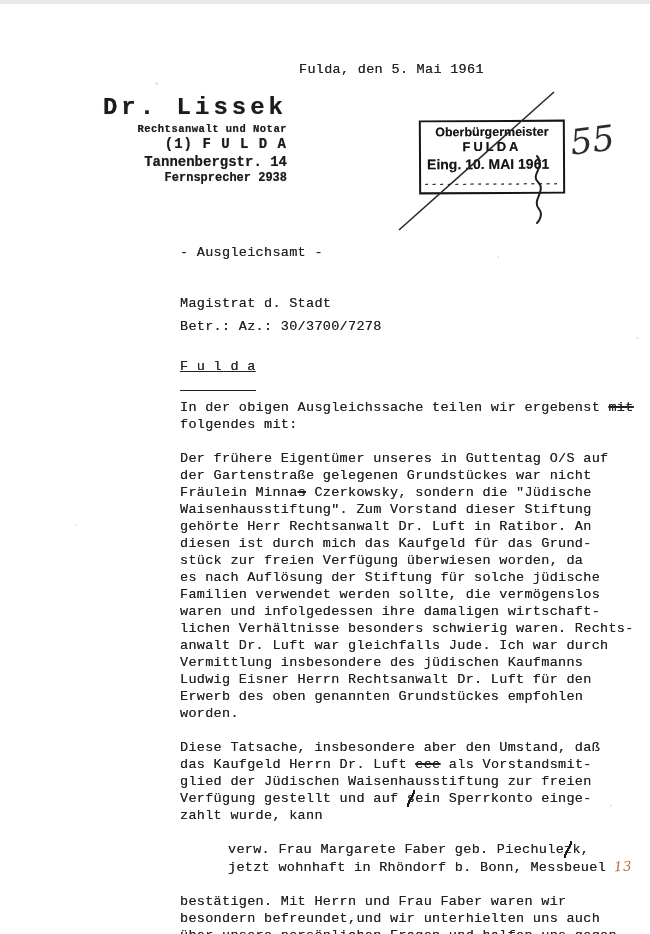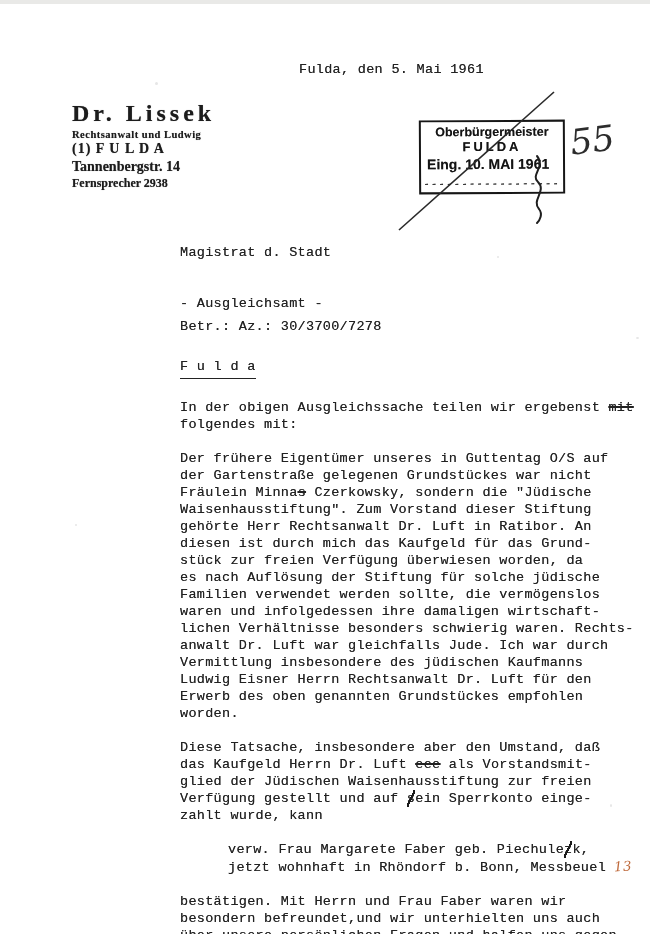--- a/index.html
+++ b/index.html
@@ -7,22 +7,22 @@
     position:relative;width:650px;height:934px;margin:4px auto;
     background:#ffffff;overflow:hidden;
     font-family:"Liberation Mono","DejaVu Sans Mono",monospace;
     color:#222;
   }
   
   .typed{font-size:13.5px;line-height:17px;letter-spacing:.3px;white-space:pre;
          text-shadow:0 0 .5px rgba(20,20,20,.65);}
   .date{position:absolute;left:299px;top:57px;}
   
-  .letterhead{position:absolute;left:72px;top:96px;width:215px;text-align:left;
-              font-family:Liberation Serif, serif;color:#1c1c1c;
+  .letterhead{position:absolute;left:72px;top:90px;width:215px;text-align:right;
+              font-family:Liberation Mono, monospace;color:#1c1c1c;
               text-shadow:0 0 .7px rgba(0,0,0,.55);}
   .lh-name{font-size:24px;font-weight:bold;letter-spacing:4px;}
   .lh-title{font-size:10.5px;font-weight:bold;letter-spacing:.5px;margin-top:2px;}
   .lh-city{font-size:14px;font-weight:bold;letter-spacing:1px;margin-top:1px;}
   .lh-street{font-size:14px;font-weight:bold;margin-top:2px;}
   .lh-phone{font-size:12px;font-weight:bold;margin-top:1px;}
   
   .stamp{position:absolute;left:419px;top:116px;width:138px;border:2.5px solid #161616;
          padding:3px 2px 2px 2px;text-align:center;transform:rotate(-.3deg);
          font-family:"Liberation Sans","DejaVu Sans",sans-serif;color:#141414;
@@ -30,21 +30,21 @@
   .st-1{font-size:12.5px;font-weight:bold;}
   .st-2{font-size:13px;font-weight:bold;letter-spacing:3px;}
   .st-3{font-size:14px;font-weight:bold;text-align:left;padding-left:4px;margin-top:2px;}
   .st-dash{font-size:11px;letter-spacing:1px;font-family:"Liberation Mono",monospace;
            margin-top:6px;white-space:nowrap;overflow:hidden;}
   .num55{position:absolute;left:570px;top:116px;font-family:"DejaVu Serif",serif;
          font-style:italic;font-size:35px;color:#2c2c2c;transform:rotate(-7deg);}
   
   .recipient{position:absolute;left:180px;top:206px;}
   .recip-city{display:inline-block;margin-top:12px;border-bottom:1.5px solid #222;
-              padding-bottom:3px;}
+              padding-bottom:15px;text-decoration:underline;}
   .reference{position:absolute;left:180px;top:314px;}
   
   .body{position:absolute;left:180px;top:361px;width:465px;}
   .para{margin-bottom:17px;}
   .para.indent{padding-left:48px;}
   .line{white-space:pre;}
   .strike{text-decoration:line-through;text-decoration-thickness:1.5px;}
   .ov{position:relative;display:inline-block;
       background:linear-gradient(115deg,transparent 42%,#1a1a1a 42%,#1a1a1a 58%,transparent 58%);}
   .hw{display:inline-block;color:#bf6a3c;font-family:"DejaVu Serif",serif;
@@ -54,43 +54,43 @@
 </style>
 </head>
 <body>
 
 <div class="page">
 
   <div class="typed date">Fulda, den 5. Mai 1961</div>
 
   <div class="letterhead">
     <div class="lh-name">Dr. Lissek</div>
-    <div class="lh-title">Rechtsanwalt und Ludwig</div>
+    <div class="lh-title">Rechtsanwalt und Notar</div>
     <div class="lh-city">(1) F U L D A</div>
     <div class="lh-street">Tannenbergstr. 14</div>
     <div class="lh-phone">Fernsprecher 2938</div>
   </div>
 
   <div class="stamp">
     <div class="st-1">Oberbürgermeister</div>
     <div class="st-2">FULDA</div>
     <div class="st-3">Eing. 10. MAI 1961</div>
     <div class="st-dash">-------------------</div>
   </div>
 
   <div class="num55">55</div>
 
   <svg class="marks-svg" width="650" height="934" viewBox="0 0 650 934">
     <path d="M 399 226 L 554 88" stroke="#2a2a2a" stroke-width="1.6" fill="none"></path>
     <path d="M 537 152 C 546 163, 530 171, 538 178 C 547 187, 531 196, 539 205 C 543 210, 540 216, 537 219" stroke="#1f1f1f" stroke-width="2" fill="none" stroke-linecap="round"></path>
   </svg>
 
   <div class="typed recipient">
+    <div>- Ausgleichsamt -</div>
     <div>Magistrat d. Stadt</div>
-    <div>- Ausgleichsamt -</div>
     <div><span class="recip-city">F u l d a</span></div>
   </div>
 
   <div class="typed reference">Betr.: Az.: 30/3700/7278</div>
 
   <div class="typed body">
     <div><div class="para"><div class="line">In der obigen Ausgleichssache teilen wir ergebenst <span class="strike">mit</span></div><div class="line">folgendes mit:</div></div><div class="para"><div class="line">Der frühere Eigentümer unseres in Guttentag O/S auf</div><div class="line">der Gartenstraße gelegenen Grundstückes war nicht</div><div class="line">Fräulein Minna<span class="strike">s</span> Czerkowsky, sondern die "Jüdische</div><div class="line">Waisenhausstiftung". Zum Vorstand dieser Stiftung</div><div class="line">gehörte Herr Rechtsanwalt Dr. Luft in Ratibor. An</div><div class="line">diesen ist durch mich das Kaufgeld für das Grund-</div><div class="line">stück zur freien Verfügung überwiesen worden, da</div><div class="line">es nach Auflösung der Stiftung für solche jüdische</div><div class="line">Familien verwendet werden sollte, die vermögenslos</div><div class="line">waren und infolgedessen ihre damaligen wirtschaft-</div><div class="line">lichen Verhältnisse besonders schwierig waren. Rechts-</div><div class="line">anwalt Dr. Luft war gleichfalls Jude. Ich war durch</div><div class="line">Vermittlung insbesondere des jüdischen Kaufmanns</div><div class="line">Ludwig Eisner Herrn Rechtsanwalt Dr. Luft für den</div><div class="line">Erwerb des oben genannten Grundstückes empfohlen</div><div class="line">worden.</div></div><div class="para"><div class="line">Diese Tatsache, insbesondere aber den Umstand, daß</div><div class="line">das Kaufgeld Herrn Dr. Luft <span class="strike">eee</span> als Vorstandsmit-</div><div class="line">glied der Jüdischen Waisenhausstiftung zur freien</div><div class="line">Verfügung gestellt und auf <span class="ov">s</span>ein Sperrkonto einge-</div><div class="line">zahlt wurde, kann</div></div><div class="para indent"><div class="line">verw. Frau Margarete Faber geb. Piechule<span class="ov">z</span>k,</div><div class="line">jetzt wohnhaft in Rhöndorf b. Bonn, Messbeuel <span class="hw">13</span></div></div><div class="para"><div class="line">bestätigen. Mit Herrn und Frau Faber waren wir</div><div class="line">besondern befreundet,und wir unterhielten uns auch</div><div class="line">über unsere persönlichen Fragen und halfen uns gegen-</div></div></div>
     
   </div>
 

